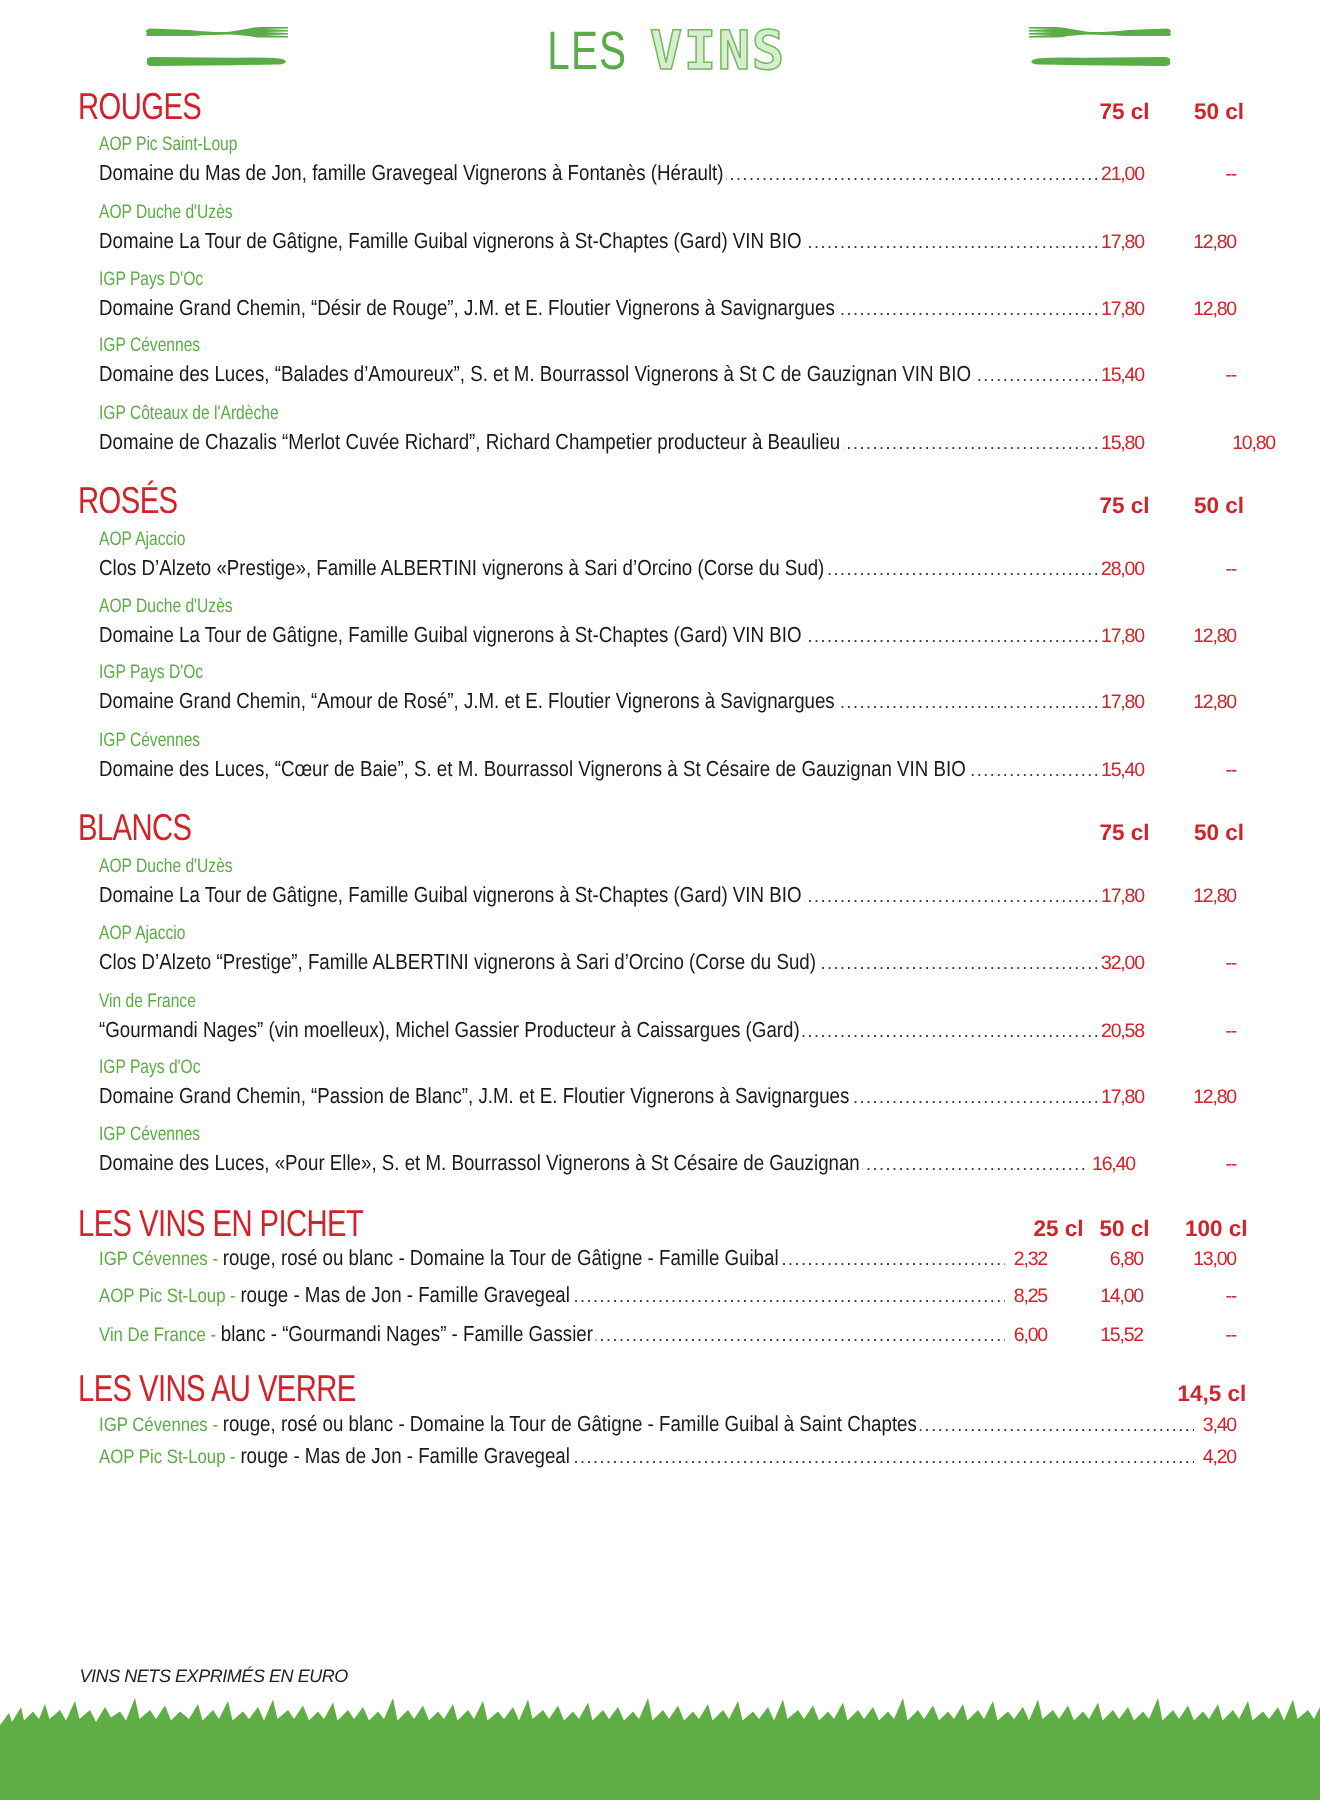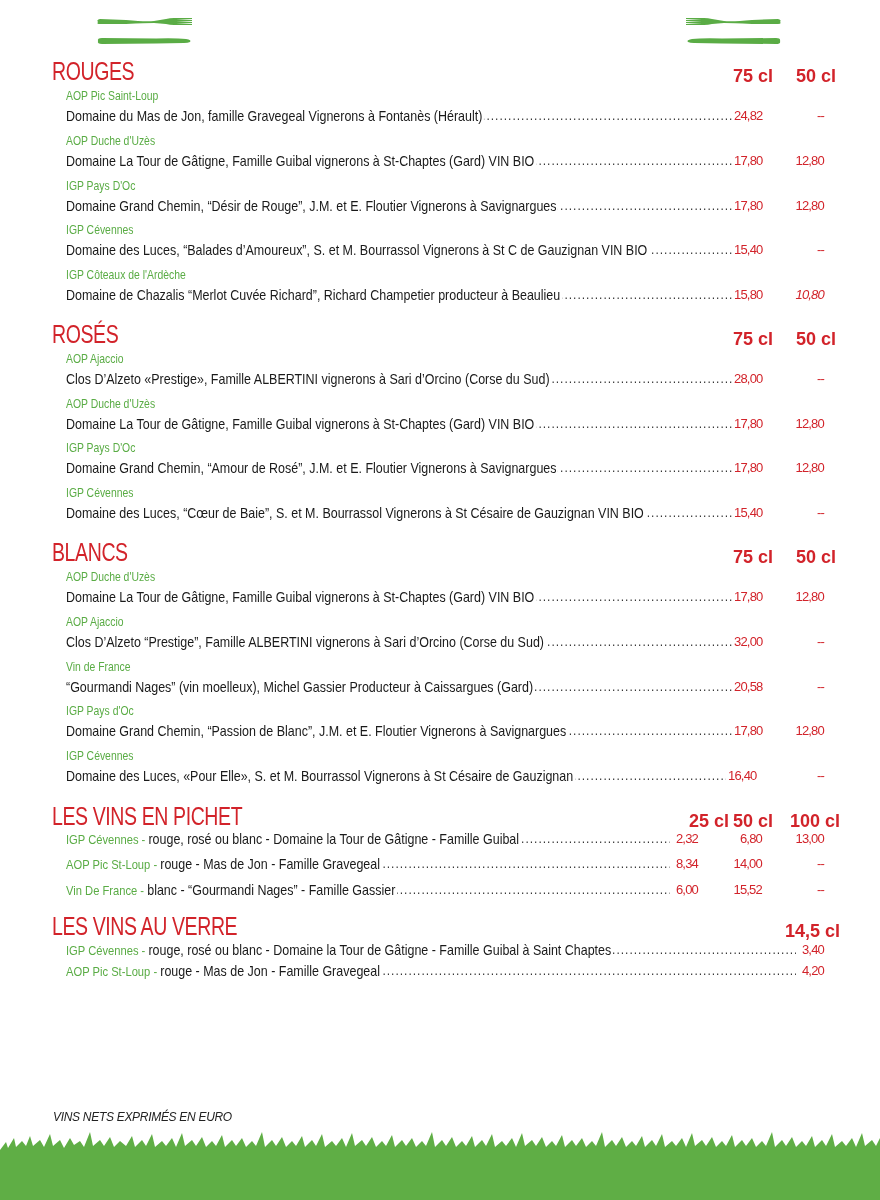--- a/index.html
+++ b/index.html
@@ -10,21 +10,21 @@
   .cutlery { position: absolute; top: 14px; width: 96px; height: 36px; }
   .cutlery.left { left: 96px; }
   .cutlery.right { left: 686px; }
   .title { position: absolute; top: 12px; left: 0; width: 880px; text-align: center; font-family: "DejaVu Sans", sans-serif; font-size: 36px; letter-spacing: 1px; line-height: 44px; }
   .title .t1 { color: #5aac45; font-weight: 300; font-family: "Liberation Sans Narrow", "Liberation Sans", sans-serif; transform: scaleX(0.75); display: inline-block; }
   .title .t2 { color: #9fd28e; font-weight: bold; font-family: "DejaVu Sans Mono", monospace; -webkit-text-stroke: 1px #6fbd5a; color: #d8edcf; margin-left: 6px; }
 
   .section { position: absolute; left: 0; width: 880px; }
   .sec-head { position: relative; height: 30px; }
   .sec-title { position: absolute; left: 52px; top: 0; color: #d2232a; font-family: "Liberation Sans", sans-serif; font-size: 25px; letter-spacing: -0.5px; transform: scaleX(0.78); transform-origin: left top; white-space: nowrap; line-height: 30px; }
-  .col-label { position: absolute; top: 10px; color: #d2232a; font-weight: bold; font-size: 18px; font-family: "Liberation Sans", sans-serif; white-space: nowrap; text-align: right; }
+  .col-label { position: absolute; top: 10px; color: #d2232a; font-weight: bold; font-size: 15px; font-family: "Liberation Sans", sans-serif; white-space: nowrap; text-align: right; }
 
   .appellation { position: absolute; left: 66px; color: #5aac45; font-size: 13px; line-height: 16px; font-family: "Liberation Sans", sans-serif; transform: scaleX(0.8); transform-origin: left; white-space: nowrap; }
   .wine-row { position: absolute; left: 66px; height: 20px; line-height: 20px; font-size: 14.5px; white-space: nowrap; }
   .wine-name { position: absolute; left: 0; top: 0; background: #fff; padding-right: 2px; z-index: 2; transform: scaleX(0.86); transform-origin: left; }
   .dots { position: absolute; top: 0; left: 0; overflow: hidden; color: #333; letter-spacing: 1px; z-index: 1; font-size: 12px; }
   .price { position: absolute; top: 0; color: #d2232a; font-size: 13px; text-align: right; background: #fff; z-index: 3; letter-spacing: -0.8px; padding-left: 2px; }
 
   .pichet-row { position: absolute; left: 66px; height: 22px; line-height: 22px; font-size: 14.5px; white-space: nowrap; }
   .pichet-label { color: #5aac45; font-size: 13px; }
   .pichet-inner { position: absolute; left: 0; top: 0; background: #fff; padding-right: 2px; z-index: 2; transform: scaleX(0.86); transform-origin: left; }
@@ -35,41 +35,44 @@
 </head>
 <body>
 
 <div class="header">
   <svg class="cutlery left" viewBox="0 0 96 36">
     <g fill="#5aac45">
       <path d="M2 8 Q0 6 4 5 L30 6 Q50 8 58 7 L70 5 Q74 4 78 4 L96 4 L96 5 L80 5.4 L96 6 L96 7 L80 7.4 L96 8 L96 9 L80 9.4 L96 10 L96 11 L78 11 Q74 11 70 10 L58 9 Q50 9 30 10 L4 10 Q0 10 2 8 Z"></path>
       <path d="M2 27 Q1 24 6 24 L60 24.5 Q80 24 90 25 Q96 26 94 28 Q92 29 88 29 L60 29.5 L6 30 Q1 30 2 27 Z"></path>
     </g>
   </svg>
+  <div class="title">
+    <span class="t1">LES</span><span class="t2">VINS</span>
+  </div>
   <svg class="cutlery right" viewBox="0 0 96 36">
     <g fill="#5aac45">
       <path d="M94 8 Q96 6 92 5 L66 6 Q46 8 38 7 L26 5 Q22 4 18 4 L0 4 L0 5 L16 5.4 L0 6 L0 7 L16 7.4 L0 8 L0 9 L16 9.4 L0 10 L0 11 L18 11 Q22 11 26 10 L38 9 Q46 9 66 10 L92 10 Q96 10 94 8 Z"></path>
       <path d="M94 27 Q95 24 90 24 L36 24.5 Q16 24 6 25 Q0 26 2 28 Q4 29 8 29 L36 29.5 L90 30 Q95 30 94 27 Z"></path>
     </g>
   </svg>
 </div>
 
 <div class="section" style="top:56px;">
   <div class="sec-head">
     <span class="sec-title">ROUGES</span>
     <span class="col-label" style="left:733px;">75 cl</span>
     <span class="col-label" style="left:796px;">50 cl</span>
   </div>
 </div>
 <div>
   <div class="appellation" style="top:88px;">AOP Pic Saint-Loup</div>
   <div class="wine-row" style="top:106px;width:696px;">
     <span class="dots" style="width:668px;">..........................................................................................................................................................................................................</span>
     <span class="wine-name">Domaine du Mas de Jon, famille Gravegeal Vignerons à Fontanès (Hérault)</span>
-    <span class="price" style="left:666px;width:30px;">24,82</span>
+    <span class="price" style="left:666px;width:30px;">21,00</span>
     <span class="price" style="left:726px;width:32px;">--</span>
   </div>
 
   <div class="appellation" style="top:133px;">AOP Duche d'Uzès</div>
   <div class="wine-row" style="top:151px;width:696px;">
     <span class="dots" style="width:668px;">..........................................................................................................................................................................................................</span>
     <span class="wine-name">Domaine La Tour de Gâtigne, Famille Guibal vignerons à St-Chaptes (Gard) VIN BIO</span>
     <span class="price" style="left:666px;width:30px;">17,80</span>
     <span class="price" style="left:726px;width:32px;">12,80</span>
   </div>
@@ -88,21 +91,21 @@
     <span class="wine-name">Domaine des Luces, “Balades d’Amoureux”, S. et M. Bourrassol Vignerons à St C de Gauzignan VIN BIO</span>
     <span class="price" style="left:666px;width:30px;">15,40</span>
     <span class="price" style="left:726px;width:32px;">--</span>
   </div>
 
   <div class="appellation" style="top:267px;">IGP Côteaux de l'Ardèche</div>
   <div class="wine-row" style="top:285px;width:696px;">
     <span class="dots" style="width:668px;">..........................................................................................................................................................................................................</span>
     <span class="wine-name">Domaine de Chazalis “Merlot Cuvée Richard”, Richard Champetier producteur à Beaulieu</span>
     <span class="price" style="left:666px;width:30px;">15,80</span>
-    <span class="price" style="left:726px;width:32px;font-style:italic;">10,80</span>
+    <span class="price" style="left:752px;width:32px;">10,80</span>
   </div>
 </div>
 
 <div class="section" style="top:319px;">
   <div class="sec-head">
     <span class="sec-title">ROSÉS</span>
     <span class="col-label" style="left:733px;">75 cl</span>
     <span class="col-label" style="left:796px;">50 cl</span>
   </div>
 </div>
@@ -201,21 +204,21 @@
   <div class="pichet-row" style="top:828px;width:696px;">
     <span class="dots" style="width:604px;">..........................................................................................................................................................................................................</span>
     <span class="pichet-inner"><span class="pichet-label">IGP Cévennes - </span><span>rouge, rosé ou blanc - Domaine la Tour de Gâtigne - Famille Guibal</span></span>
     <span class="price" style="left:604px;width:28px;">2,32</span>
     <span class="price" style="left:664px;width:32px;">6,80</span>
     <span class="price" style="left:724px;width:34px;">13,00</span>
   </div>
   <div class="pichet-row" style="top:853px;width:696px;">
     <span class="dots" style="width:604px;">..........................................................................................................................................................................................................</span>
     <span class="pichet-inner"><span class="pichet-label">AOP Pic St-Loup - </span><span> rouge - Mas de Jon - Famille Gravegeal</span></span>
-    <span class="price" style="left:604px;width:28px;">8,34</span>
+    <span class="price" style="left:604px;width:28px;">8,25</span>
     <span class="price" style="left:664px;width:32px;">14,00</span>
     <span class="price" style="left:724px;width:34px;">--</span>
   </div>
   <div class="pichet-row" style="top:879px;width:696px;">
     <span class="dots" style="width:604px;">..........................................................................................................................................................................................................</span>
     <span class="pichet-inner"><span class="pichet-label">Vin De France - </span><span> blanc - “Gourmandi Nages” - Famille Gassier</span></span>
     <span class="price" style="left:604px;width:28px;">6,00</span>
     <span class="price" style="left:664px;width:32px;">15,52</span>
     <span class="price" style="left:724px;width:34px;">--</span>
   </div>

